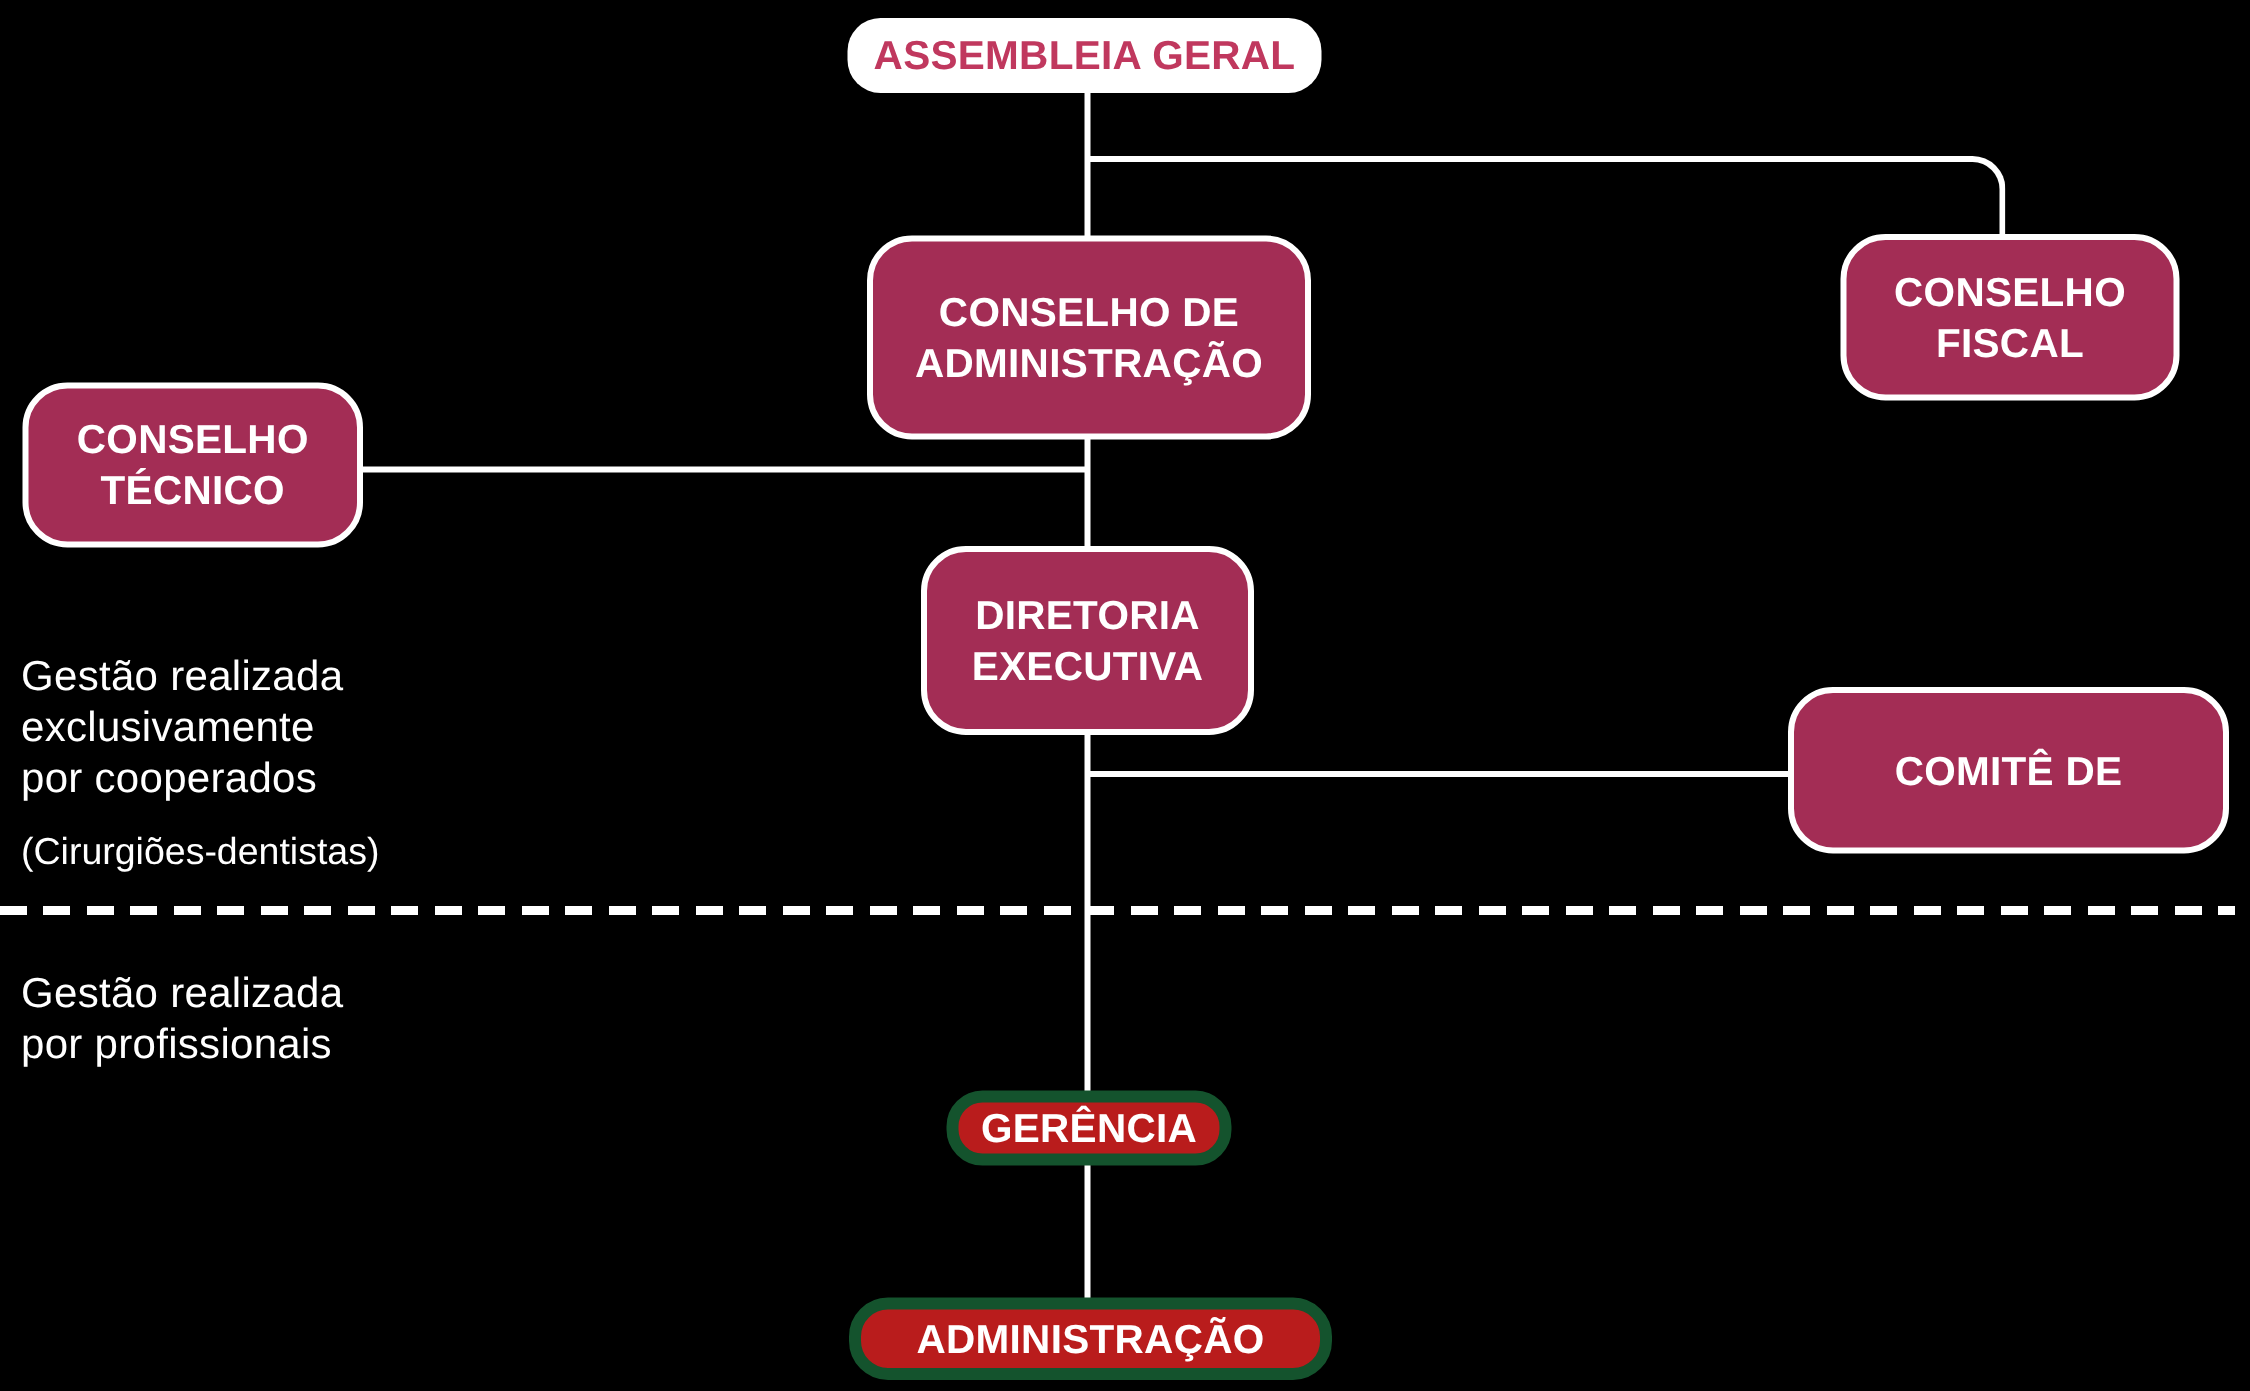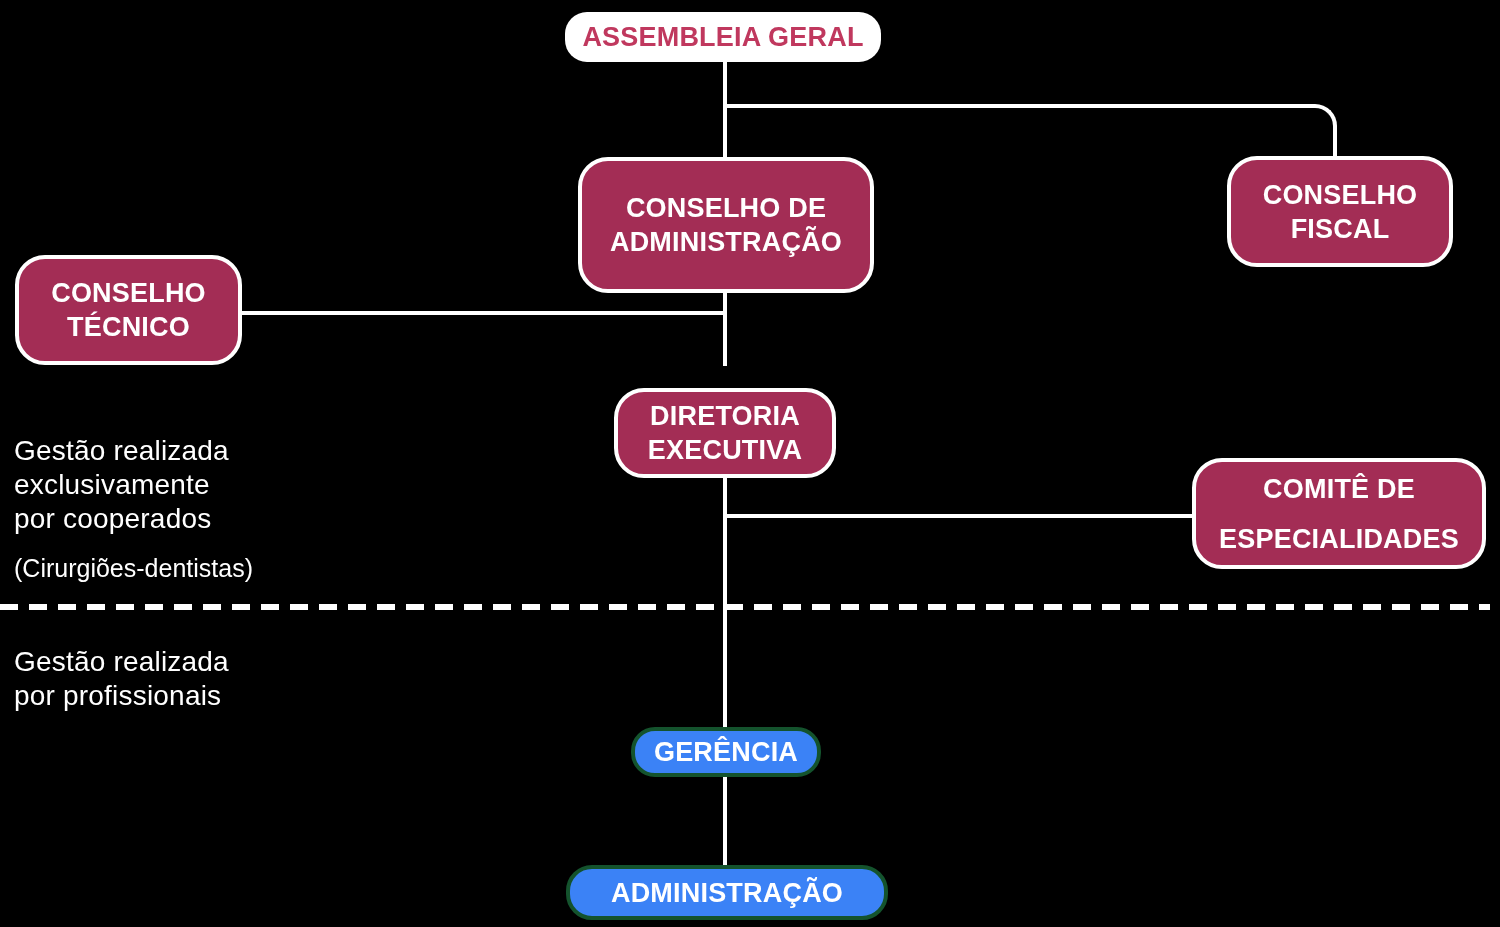--- a/index.html
+++ b/index.html
@@ -32,22 +32,22 @@
   }
   .node-maroon {
     background: #A32D55;
     border: 4px solid #FFFFFF;
     border-radius: 30px;
     color: #FFFFFF;
     font-size: 27px;
     line-height: 34px;
   }
   .node-teal {
-    background: #3b82f6;
-    border: 4px solid #14532d;
+    background: #b91c1c;
+    border: 8px solid #14532d;
     color: #FFFFFF;
     font-size: 27px;
     line-height: 32px;
   }
   .node-white {
     background: #FFFFFF;
     border-radius: 22px;
     color: #C0385E;
     font-size: 27px;
     line-height: 30px;
@@ -113,28 +113,27 @@
   <div class="node node-maroon" style="left:1227px; top:156px; width:226px; height:111px;">
     <span class="line">CONSELHO</span>
     <span class="line">FISCAL</span>
   </div>
 
   <div class="node node-maroon" style="left:15px; top:255px; width:227px; height:110px;">
     <span class="line">CONSELHO</span>
     <span class="line">TÉCNICO</span>
   </div>
 
-  <div class="node node-maroon" style="left:614px; top:364px; width:222px; height:90px;margin-top:24px;">
+  <div class="node node-maroon" style="left:614px; top:364px; width:222px; height:126px;">
     <span class="line">DIRETORIA</span>
     <span class="line">EXECUTIVA</span>
   </div>
 
   <div class="node node-maroon" style="left:1192px; top:458px; width:294px; height:111px;gap:16px;">
     <span class="line">COMITÊ DE</span>
-    <span class="line">ESPECIALIDADES</span>
   </div>
 
   <div class="node node-teal" style="left:631px; top:727px; width:190px; height:50px; border-radius:24px;">
     <span class="line">GERÊNCIA</span>
   </div>
 
   <div class="node node-teal" style="left:566px; top:865px; width:322px; height:55px; border-radius:26px;">
     <span class="line">ADMINISTRAÇÃO</span>
   </div>
 

